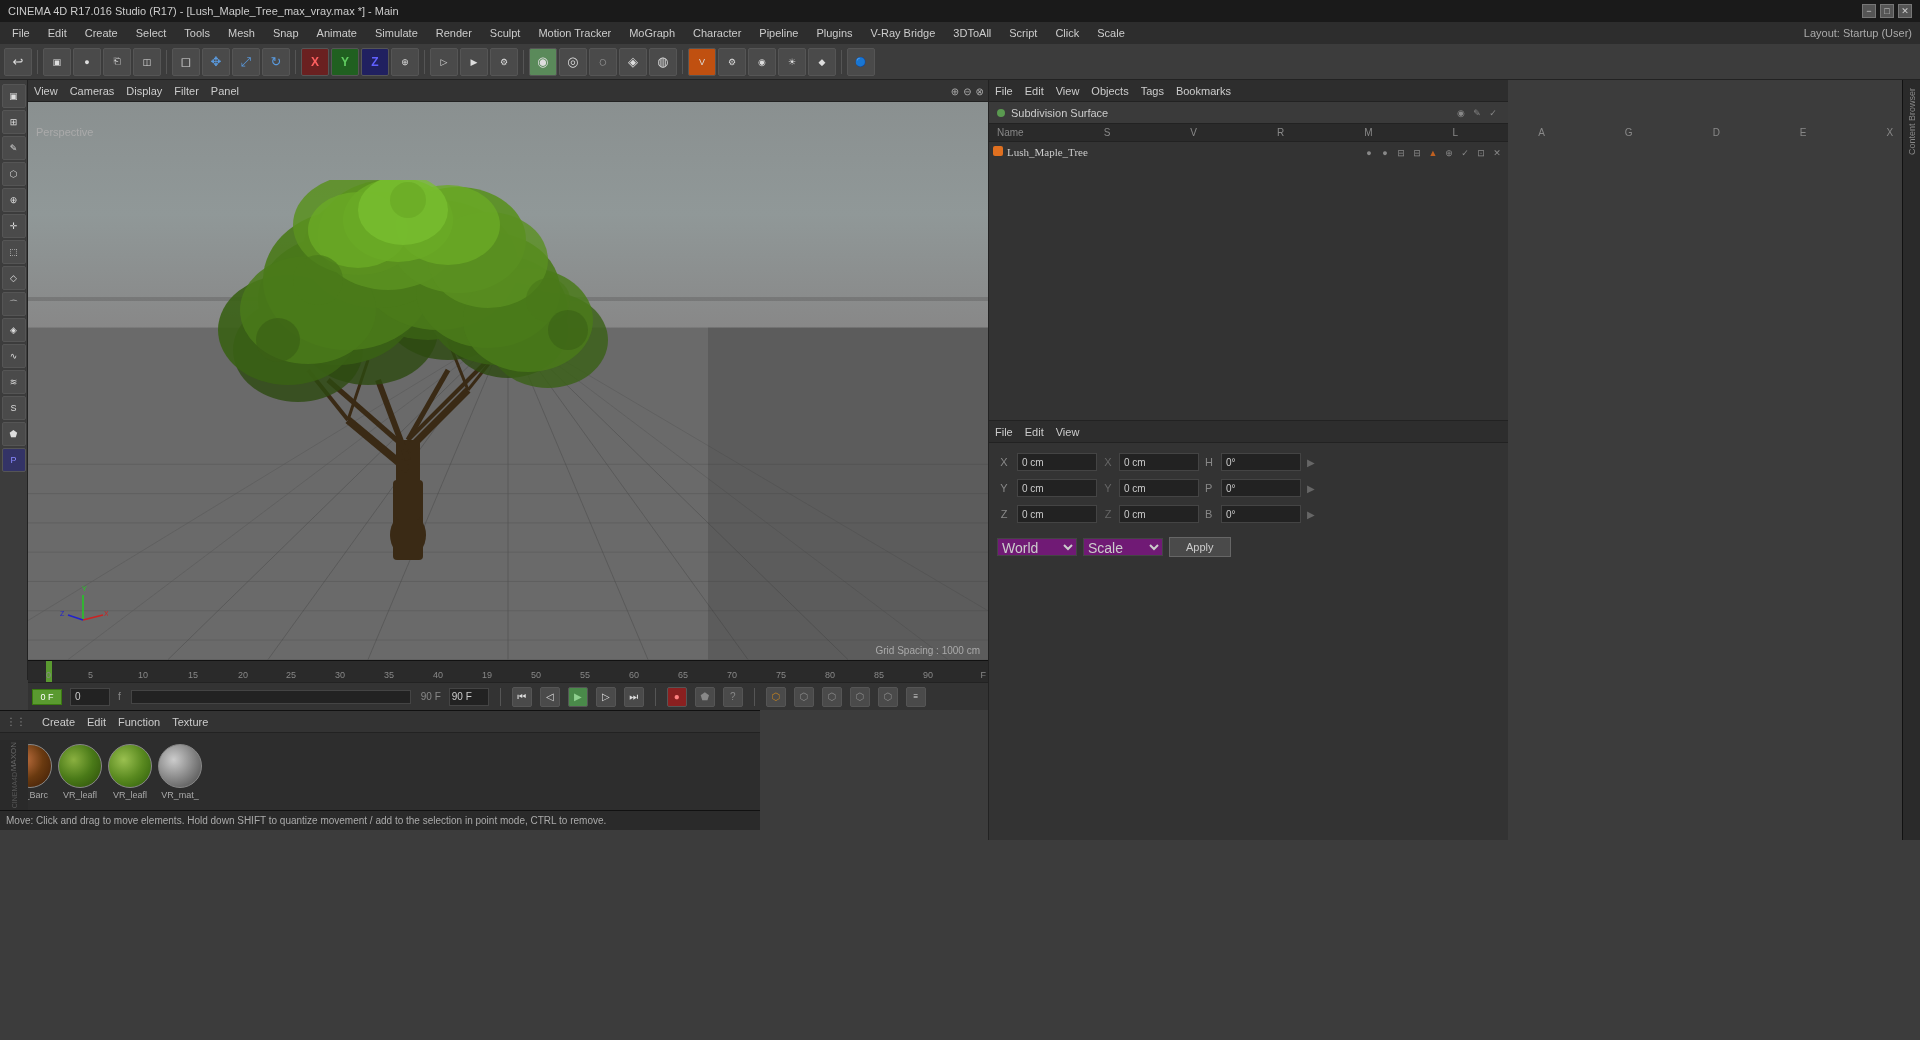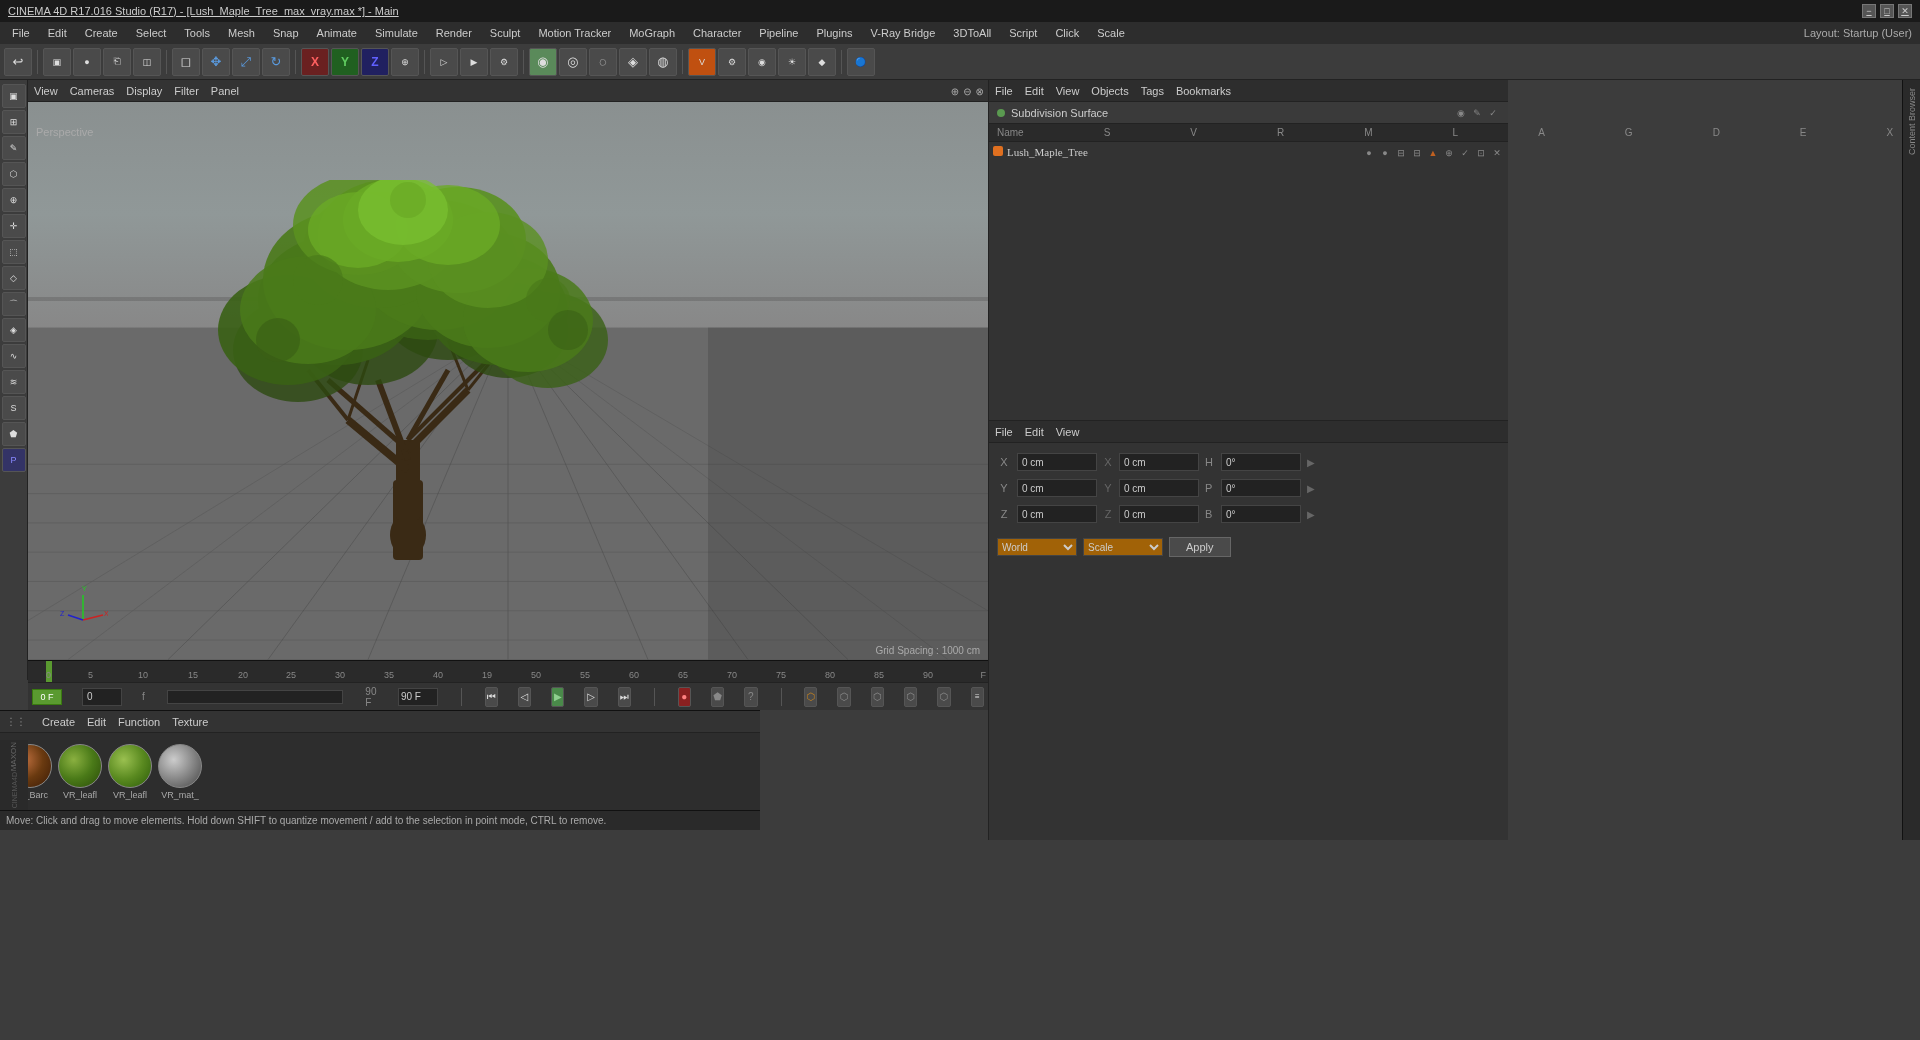--- a/index.html
+++ b/index.html
@@ -18,21 +18,20 @@
     #title-bar {
       width: 100%;
       height: 22px;
       background: #1a1a1a;
       display: flex;
       align-items: center;
       justify-content: space-between;
       padding: 0 8px;
       position: absolute;
       top: 0;
-      text-decoration: underline;
     }
     #title-bar .title-text {
       color: #cccccc;
       font-size: 11px;
     }
     #title-bar .window-controls {
       display: flex;
       gap: 4px;
     }
     #title-bar .win-btn {
@@ -234,21 +233,21 @@
     #playback-controls {
       position: absolute;
       top: 682px;
       left: 28px;
       width: 960px;
       height: 28px;
       background: #333;
       display: flex;
       align-items: center;
       padding: 0 4px;
-      gap: 20px;
+      gap: 8px;
       border-top: 1px solid #222;
     }
     .pb-btn {
       width: 20px;
       height: 20px;
       background: #4a4a4a;
       border: 1px solid #555;
       border-radius: 2px;
       display: flex;
       align-items: center;
@@ -461,24 +460,24 @@
 
     #coord-space-row {
       display: flex;
       align-items: center;
       gap: 6px;
       padding: 0 8px 4px;
     }
     .space-select {
       width: 80px;
       height: 18px;
-      background: #a16207;
+      background: #701a75;
       border: 1px solid #444;
       color: #ccc;
-      font-size: 10px;
+      font-size: 14px;
     }
     .apply-btn {
       padding: 2px 16px;
       background: #4a4a4a;
       border: 1px solid #666;
       color: #ccc;
       font-size: 11px;
       cursor: pointer;
       height: 20px;
     }

